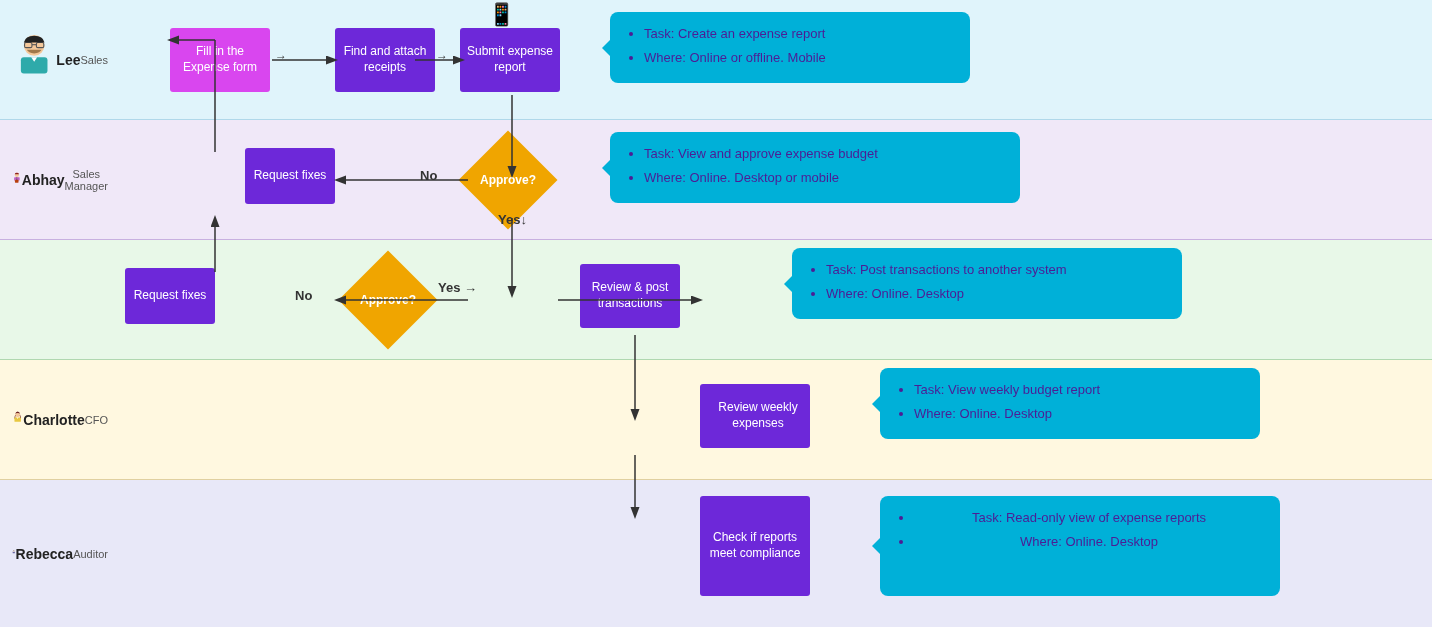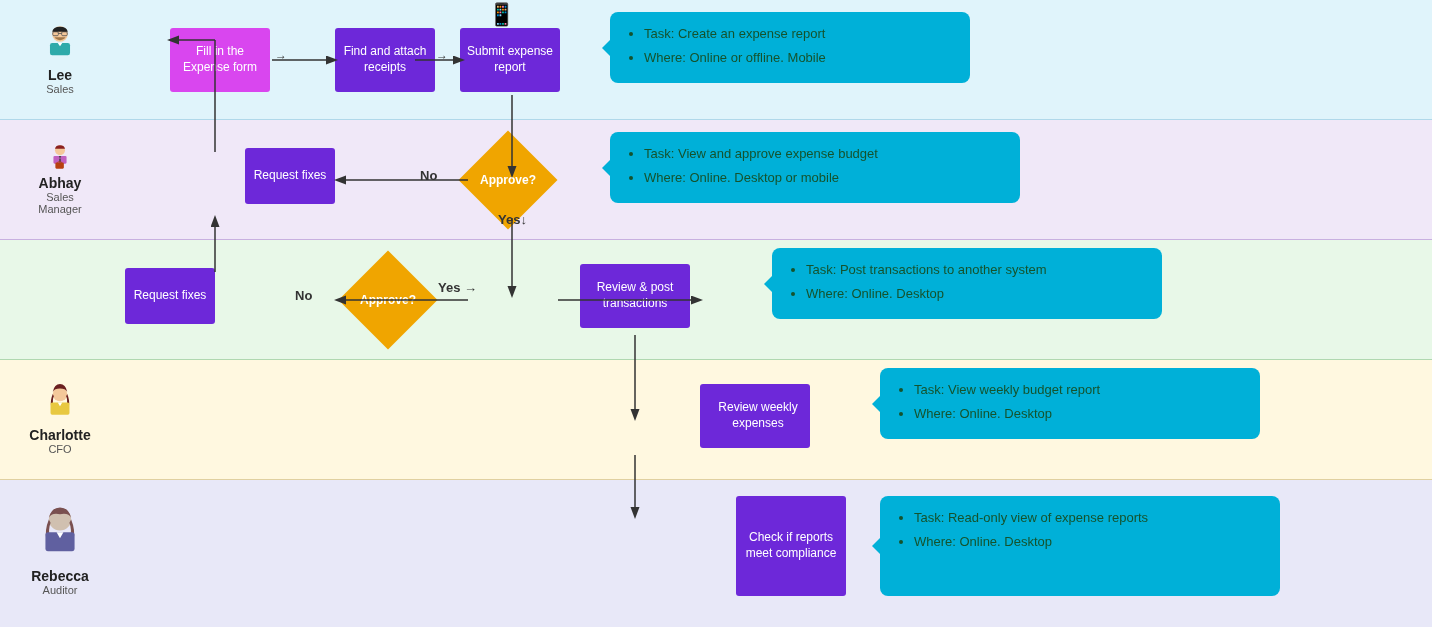--- a/index.html
+++ b/index.html
@@ -56,24 +56,25 @@
       top: 480px;
       height: 147px;
       background: #e8e8f8;
     }
 
     
     .actor-section {
       width: 120px;
       min-width: 120px;
       display: flex;
-      flex-direction: column;
+      flex-direction: row;
       align-items: center;
+      justify-content: center;
       height: 100%;
-      padding: 24px;
+      padding: 12px;
     }
 
     .actor-icon {
       width: 60px;
       height: 60px;
       margin-bottom: 4px;
     }
 
     .actor-name {
       font-weight: bold;
@@ -113,21 +114,21 @@
     .box-green {
       background: #d946ef;
     }
 
     
     .callout {
       position: absolute;
       background: #00b0d8;
       border-radius: 8px;
       padding: 12px 16px;
-      color: #14532d;
+      color: #4c1d95;
       font-size: 13px;
       line-height: 1.5;
     }
     .callout::before {
       content: '';
       position: absolute;
       left: -18px;
       top: 50%;
       transform: translateY(-50%);
       border: 10px solid transparent;
@@ -315,26 +316,26 @@
 
       <div style="position:absolute; left:348px; top:20px; width:80px; height:80px;">
         <div style="position:absolute; width:70px; height:70px; background:#f0a500; transform:rotate(45deg); left:5px; top:5px;"></div>
         <div style="position:absolute; width:80px; height:80px; display:flex; align-items:center; justify-content:center;">
           <span style="color:#fff; font-size:12px; font-weight:bold; text-align:center;">Approve?</span>
         </div>
       </div>
 
       <div class="arrow-label" style="left:438px; top:40px; font-size:13px;">Yes →</div>
 
-      <div class="box" style="left:580px; top:24px; width:110px; height:64px;">
+      <div class="box" style="left:580px; top:24px; width:100px; height:64px;">
         <span>Review &amp; post
 transactions</span>
       </div>
 
-      <div class="callout" style="left:772px; top:8px; width:390px;">
+      <div class="callout" style="left:792px; top:8px; width:390px;">
         <ul>
           <li>Task: Post transactions to another system</li>
           <li>Where: Online. Desktop</li>
         </ul>
       </div>
     </div>
   </div>
 
   <div class="swimlane swimlane-charlotte">
 
@@ -378,28 +379,28 @@
         <path d="M43,18 Q48,30 46,42 L42,40 Q44,30 41,22z" fill="#7a5050"></path>
         <rect x="13" y="33" width="34" height="22" rx="3" fill="#6060a0"></rect>
         <path d="M26,33 L30,40 L34,33" fill="#fff" stroke="none"></path>
       </svg>
       <div class="actor-name">Rebecca</div>
       <div class="actor-role">Auditor</div>
     </div>
 
     <div class="flow-area" style="position:relative;">
 
-      <div class="box" style="left:580px; top:16px; width:110px; height:100px;margin-left:36px;">
+      <div class="box" style="left:580px; top:16px; width:110px; height:100px;">
         <span>Check if
 reports
 meet
 compliance</span>
       </div>
 
-      <div class="callout" style="left:760px; top:16px; width:400px; min-height:100px;">
+      <div class="callout" style="left:760px; top:16px; width:400px; min-height:100px;text-align:center;">
         <ul>
           <li>Task: Read-only view of expense reports</li>
           <li>Where: Online. Desktop</li>
         </ul>
       </div>
     </div>
   </div>
 
   <svg style="position:absolute;top:0;left:0;width:1432px;height:627px;pointer-events:none;" xmlns="http://www.w3.org/2000/svg">
     <defs>

